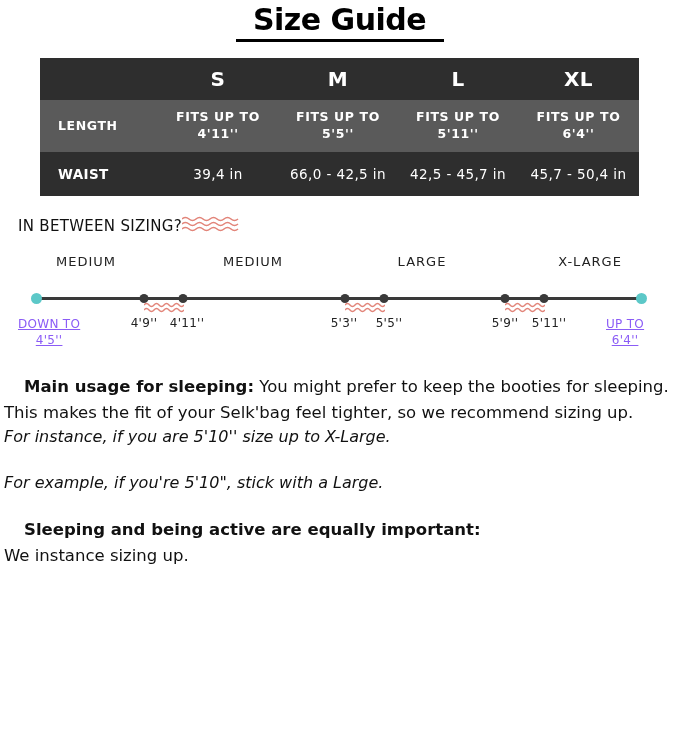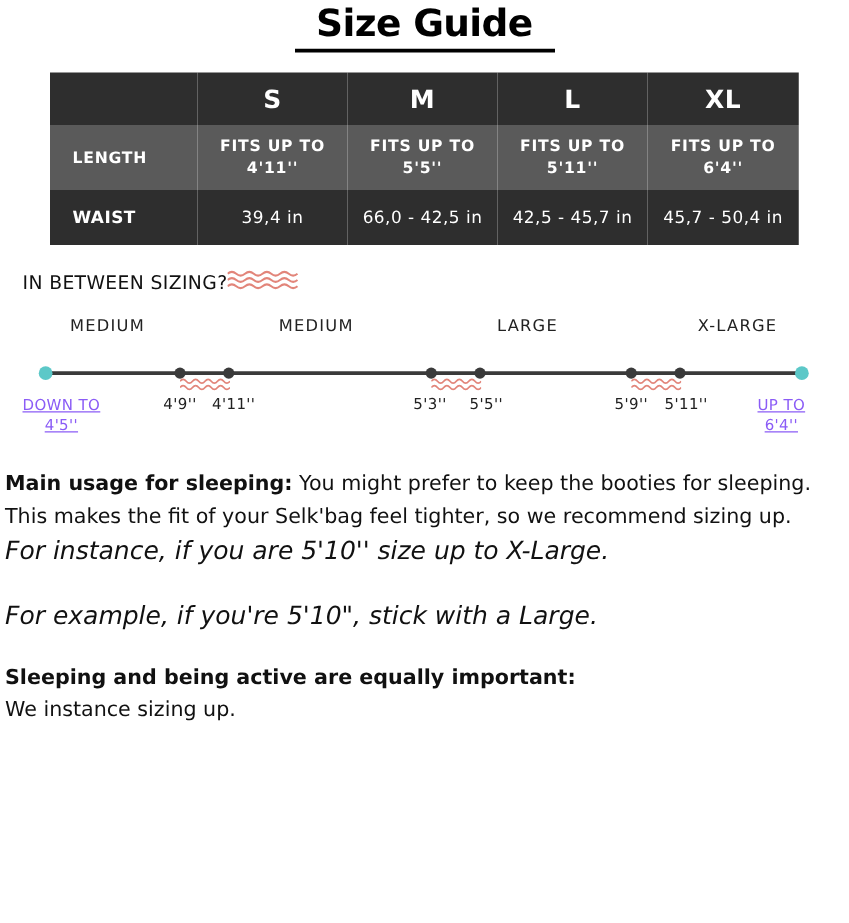--- a/index.html
+++ b/index.html
@@ -179,23 +179,23 @@
   .body {
     margin: 10px 0 0 0;
     padding: 0 4px 0 4px;
   }
   .para {
     font-size: 16.5px;
     line-height: 1.55;
     color: #111;
     margin: 0 0 0 0;
   }
-  .para b { font-weight: bold; }
+  .para b { font-weight: bold; margin-left: 20px; }
   .para-italic {
-    font-size: 20px;
+    font-size: 16px;
     font-style: italic;
     color: #111;
     line-height: 1.5;
     margin: 0;
   }
   .block-gap { height: 22px; }
 </style>
 </head>
 <body>
 

